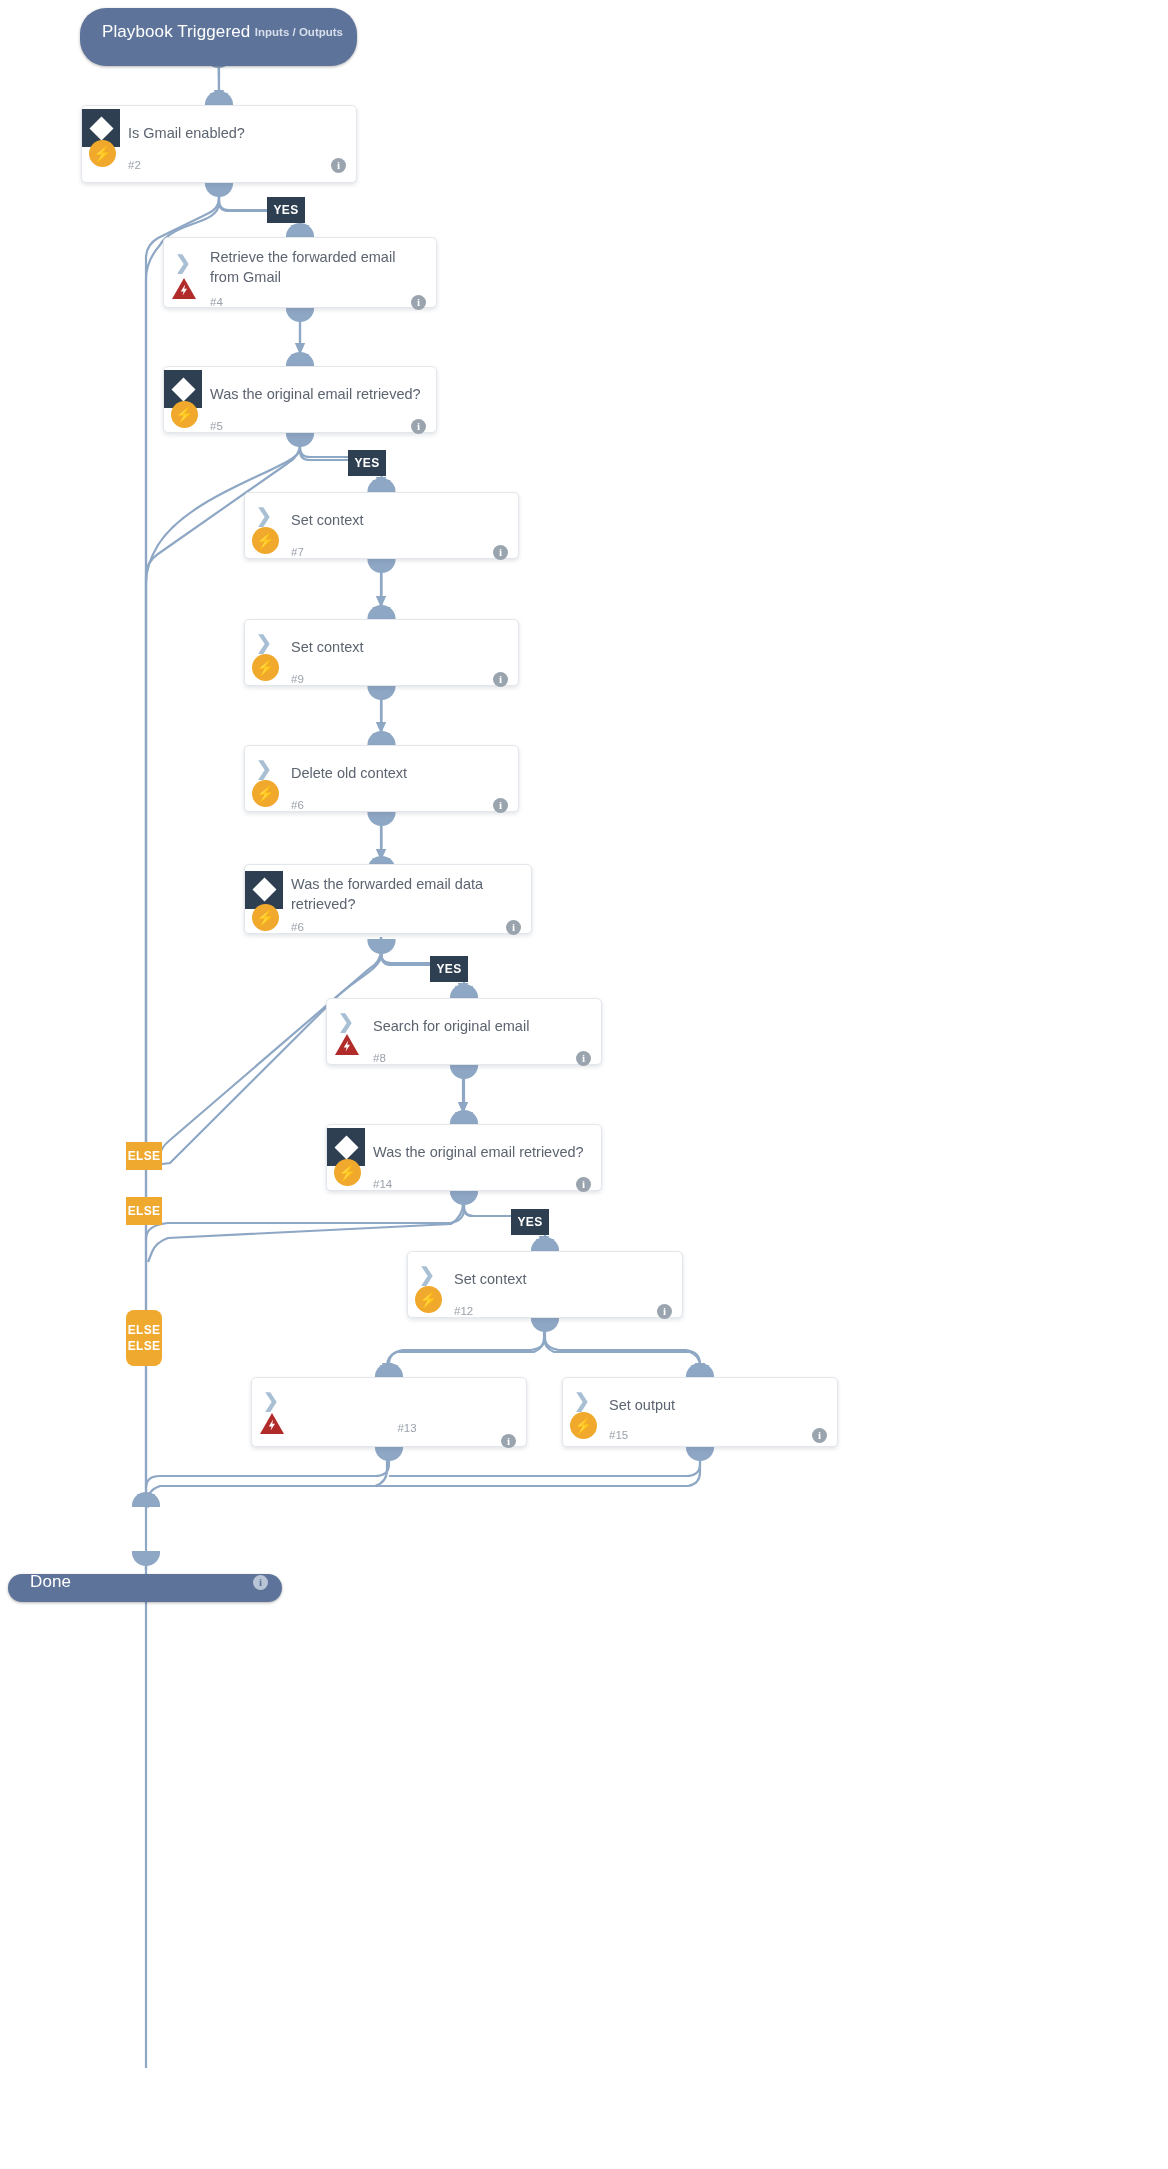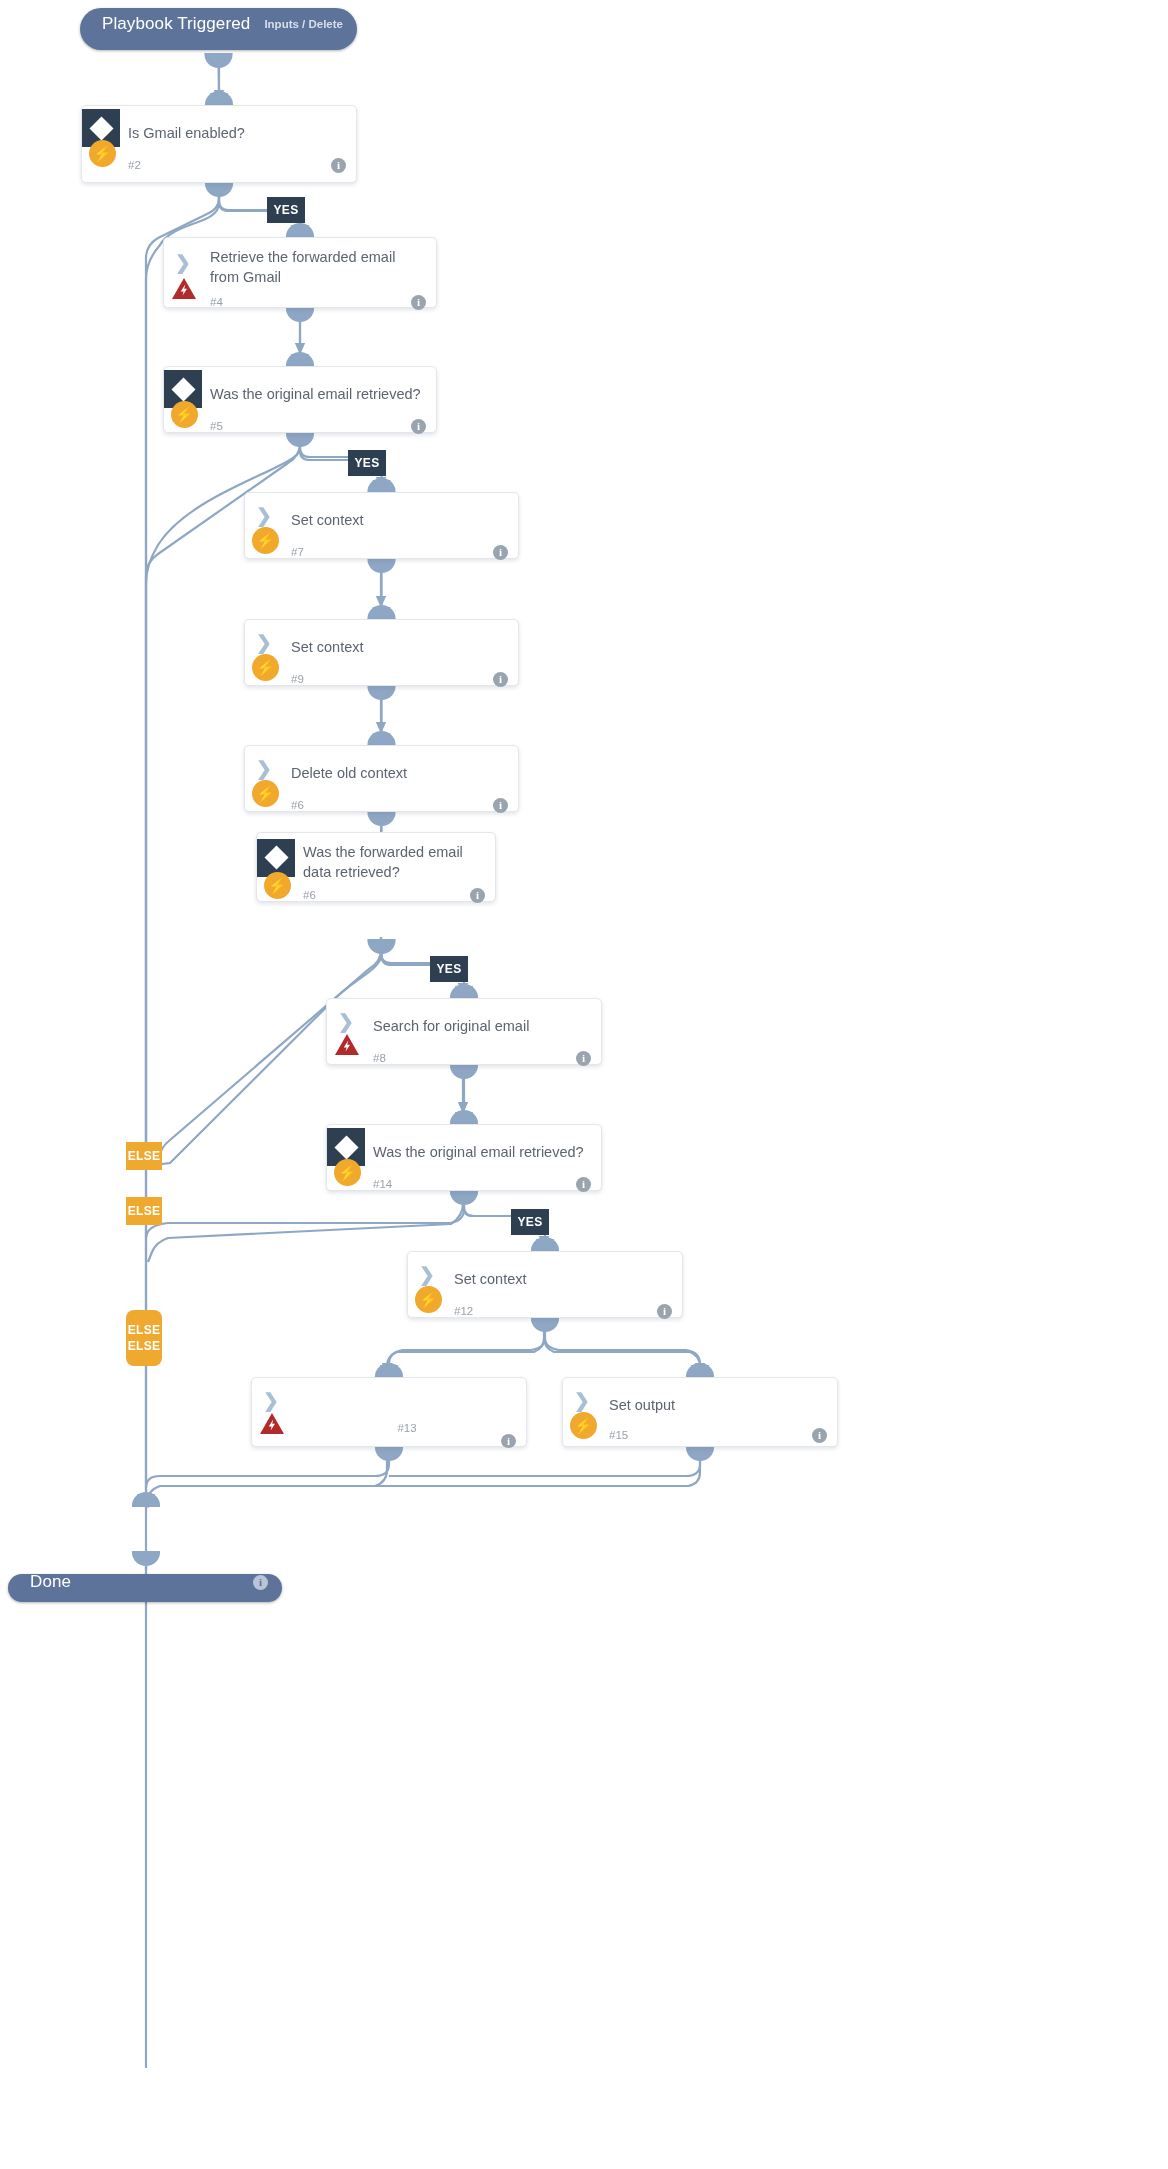--- a/index.html
+++ b/index.html
@@ -272,23 +272,23 @@
         <path d="M 687 1447 A 13 13 0 0 0 713 1447 Z" fill="#8ea7c4"></path>
         <path d="M 389 1447 L 389 1464 Q 389 1476 375 1476 L 160 1476 Q 146 1476 146 1488" fill="none" stroke="#8ea7c4" stroke-width="2.2"></path>
         <path d="M 700 1447 L 700 1464 Q 700 1476 686 1476 L 389 1476" fill="none" stroke="#8ea7c4" stroke-width="2.2"></path>
         <path d="M 139 1495 L 146 1504 L 153 1495 Z" fill="#8ea7c4"></path>
         <path d="M 133 1506 A 13 13 0 0 1 159 1506 Z" fill="#8ea7c4"></path>
         <path d="M 133 1552 A 13 13 0 0 0 159 1552 Z" fill="#8ea7c4"></path>
         <path d="M 146 1552 L 146 1570" fill="none" stroke="#8ea7c4" stroke-width="2.2"></path>
       </g>
   </svg>
 
-  <div class="terminal" style="left:80px; top:8px; width:277px; height:42px; padding:0 14px 10px 22px;">
+  <div class="terminal" style="left:80px; top:8px; width:277px; height:58px; padding:0 14px 10px 22px;">
     <span class="terminal-title">Playbook Triggered</span>
-    <span class="terminal-sub">Inputs / Delete</span>
+    <span class="terminal-sub">Inputs / Outputs</span>
   </div>
 
   <div class="card" style="left:81px; top:105px; width:276px; height:78px;">
     <div class="card-head">
       <div class="sq-icon">
         <div class="diamond"></div>
       </div>
       <div class="card-title">Is Gmail enabled?</div>
     </div>
     <div class="card-foot">
@@ -370,21 +370,21 @@
         </div>
       <div class="card-title">Delete old context</div>
     </div>
     <div class="card-foot">
       <div class="badge-lightning">⚡</div>
       <span class="card-num">#6</span>
       <span class="info-dot">i</span>
     </div>
   </div>
 
-  <div class="card" style="left:244px; top:832px; width:240px; height:70px;margin-left:12px;">
+  <div class="card" style="left:244px; top:864px; width:288px; height:70px;">
     <div class="card-head">
       <div class="sq-icon">
         <div class="diamond"></div>
       </div>
       <div class="card-title">Was the forwarded email data retrieved?</div>
     </div>
     <div class="card-foot" style="height:26px;">
       <div class="badge-lightning">⚡</div>
       <span class="card-num">#6</span>
       <span class="info-dot">i</span>

